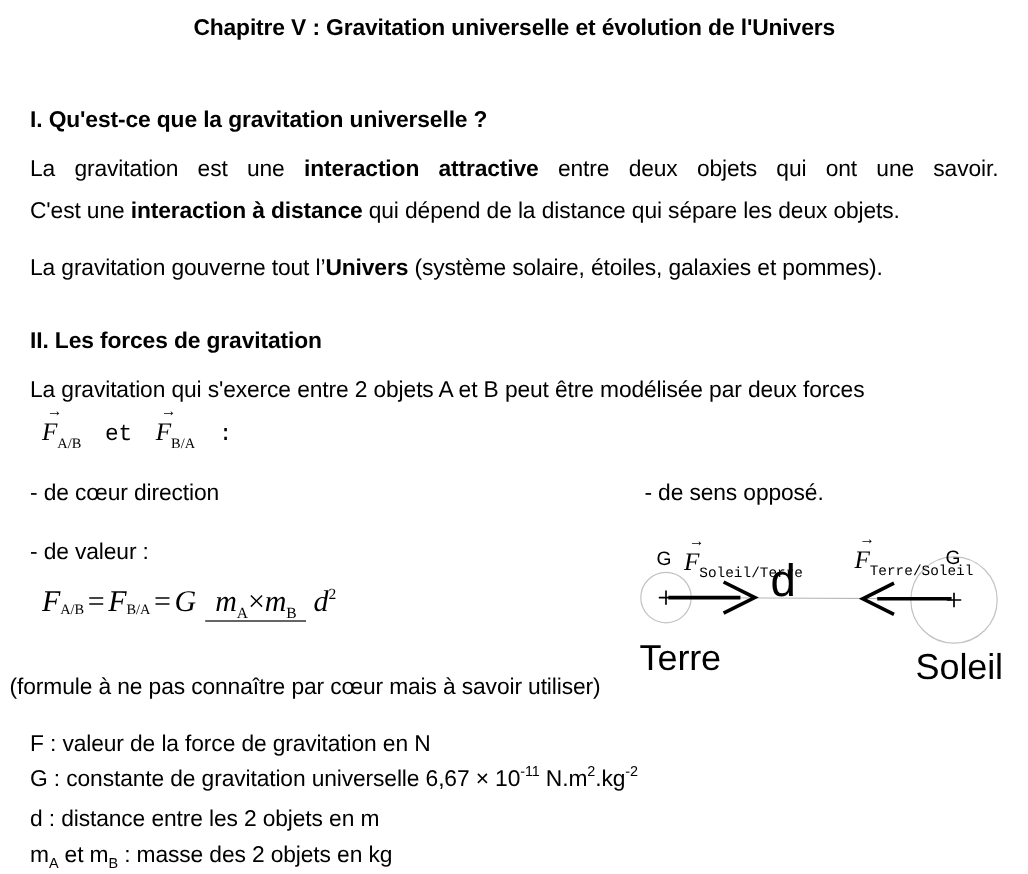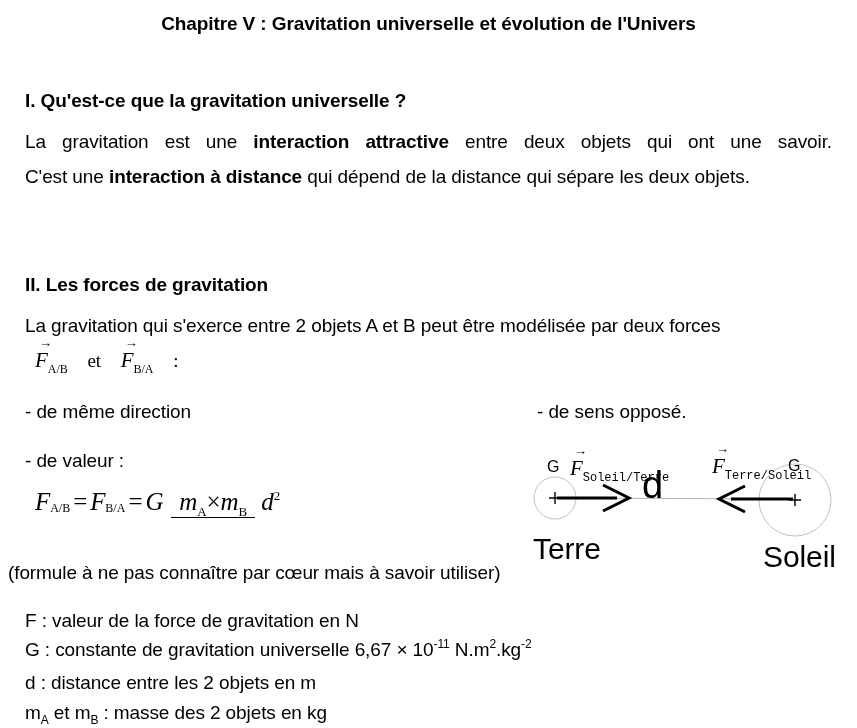--- a/index.html
+++ b/index.html
@@ -16,21 +16,21 @@
   .title { width:857px; text-align:center; font-weight:bold; }
   .heading { font-weight:bold; }
   
   .math { font-family:"Liberation Serif", serif; font-style:italic; }
   .msub { font-family:"Liberation Serif", serif; font-style:normal; font-size:12px;
           position:relative; top:6px; letter-spacing:0; }
   .vec { position:relative; display:inline-block; }
   .vec .varrow { position:absolute; left:4px; top:-12px; font-size:13px;
                  font-style:normal; line-height:1; }
   .vecline { font-size:21px; }
-  .vecline .plain { font-family:Liberation Serif, serif; font-style:normal; font-size:19px; }
+  .vecline .plain { font-family:Liberation Mono, monospace; font-style:normal; font-size:19px; }
   
   .formula { display:flex; align-items:center; font-size:25px; }
   .formula .eq { font-style:normal; padding:0 3px; }
   .frac { display:inline-block; text-align:center; vertical-align:middle; margin-left:8px; }
   .frac .num { padding:0 8px 2px 8px; border-bottom:1.5px solid #000; }
   .frac .den { padding-top:2px;margin-top:25px; }
   .frac .fsub { font-family:"Liberation Serif", serif; font-style:normal; font-size:13px;
                 position:relative; top:6px; }
   .frac .fsup { font-family:"Liberation Serif", serif; font-style:normal; font-size:13px;
                 position:relative; top:-10px; }
@@ -58,33 +58,36 @@
   <div class="abs heading" style="top:90px; left:25px;">I. Qu'est-ce que la gravitation universelle ?</div>
 
   <div class="abs jline nowrap" style="top:131px; left:25px; width:807px;">
     <span>La gravitation est une </span><span class="b">interaction attractive</span><span> entre deux objets qui ont une savoir.</span>
   </div>
 
   <div class="abs nowrap" style="top:166px; left:25px;">
     <span>C'est une </span><span class="b">interaction à distance</span><span> qui dépend de la distance qui sépare les deux objets.</span>
   </div>
 
+  <div class="abs nowrap" style="top:213px; left:25px;">
+    <span>La gravitation gouverne tout l’</span><span class="b">Univers</span><span> (système solaire, étoiles, galaxies et pommes).</span>
+  </div>
 
   <div class="abs heading" style="top:274px; left:25px;">II. Les forces de gravitation</div>
 
   <div class="abs nowrap" style="top:315px; left:25px;">La gravitation qui s'exerce entre 2 objets A et B peut être modélisée par deux forces</div>
 
   <div class="abs vecline nowrap" style="top:348px; left:35px;">
     <span class="math vec"><span class="varrow">→</span><span>F</span><span class="msub">A/B</span></span>
     <span class="plain" style="margin-left:14px;">et</span>
     <span class="math vec" style="margin-left:14px;"><span class="varrow">→</span><span>F</span><span class="msub">B/A</span></span>
     <span class="plain" style="margin-left:14px;">:</span>
   </div>
 
-  <div class="abs nowrap" style="top:401px; left:25px;">- de même direction</div>
+  <div class="abs nowrap" style="top:401px; left:25px;">- de cœur direction</div>
   <div class="abs nowrap" style="top:401px; left:537px;">- de sens opposé.</div>
 
   <div class="abs nowrap" style="top:450px; left:25px;">- de valeur :</div>
 
   <div class="abs formula math nowrap" style="top:488px; left:35px;">
     <span>F</span>
       <span class="msub">A/B</span>
     <span class="eq">=</span>
     <span>F</span>
       <span class="msub">B/A</span>

